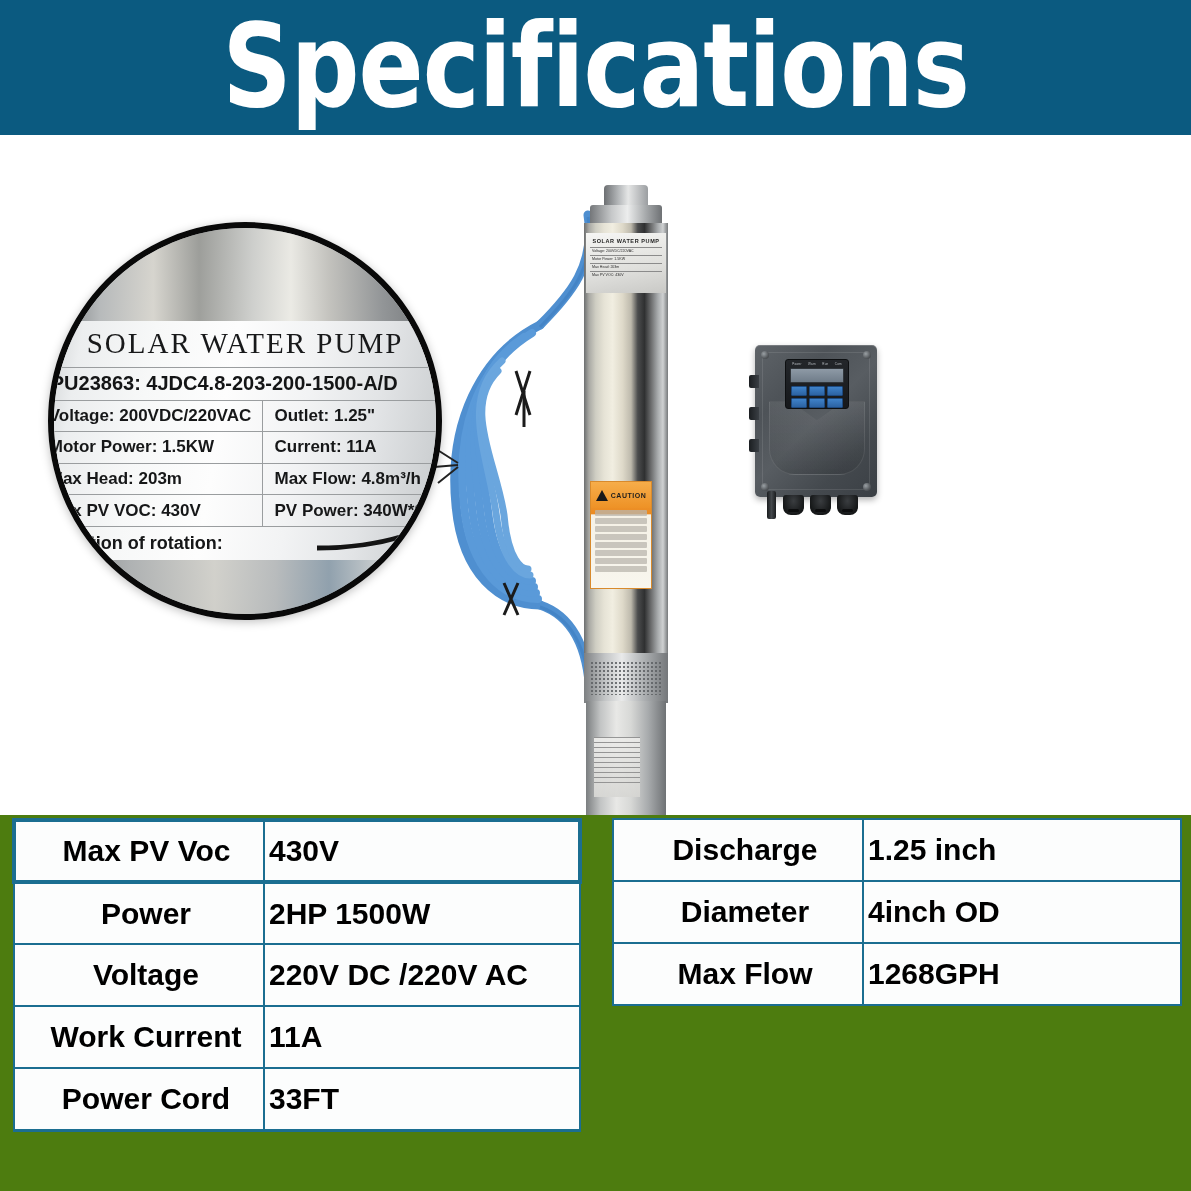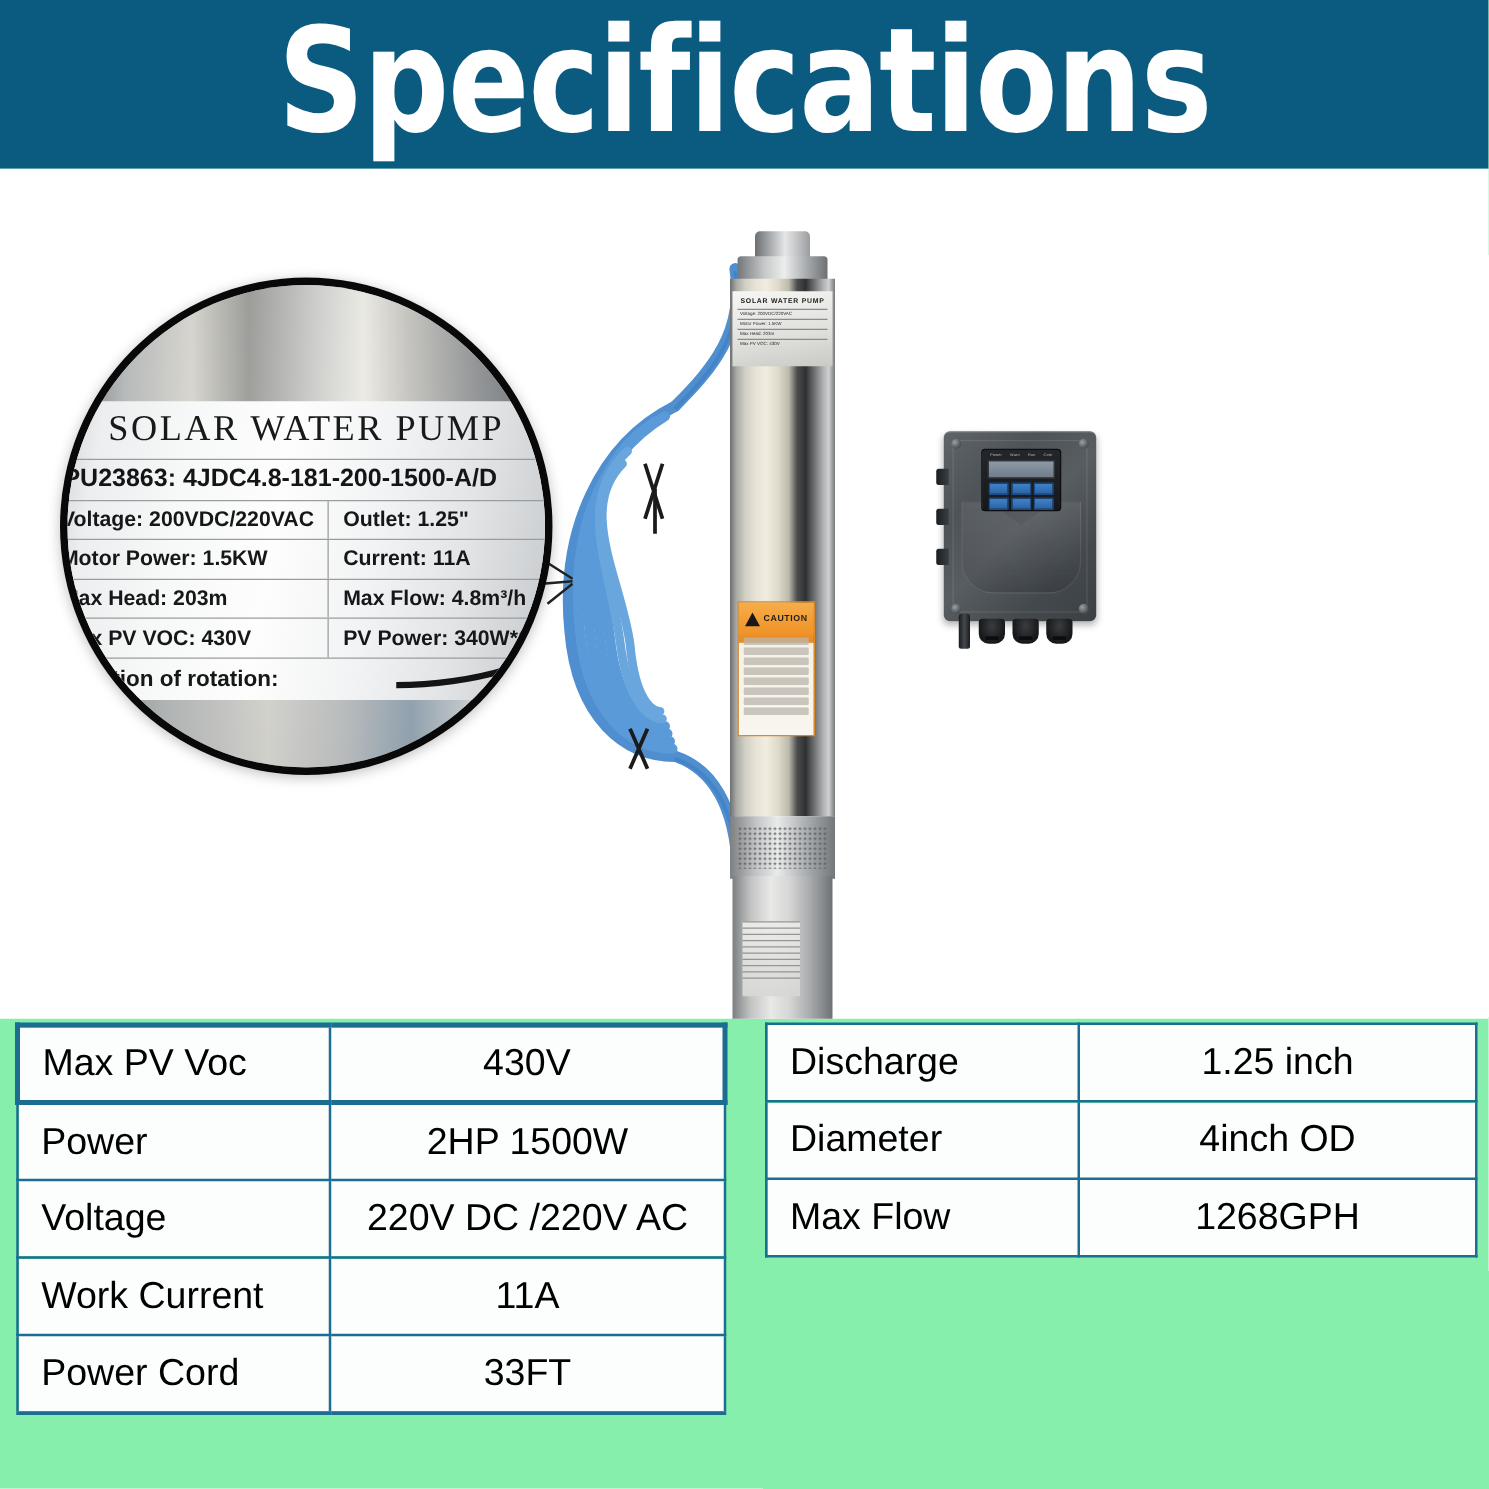--- a/index.html
+++ b/index.html
@@ -4,21 +4,21 @@
 <title>Specifications</title>
 <style>
   html,body{margin:0;padding:0;}
   body{
     width:1191px;height:1191px;
     background:#ffffff;
     font-family:"Liberation Sans", sans-serif;
     overflow:hidden;
     position:relative;
   }
-  #page{position:relative;width:1191px;height:1191px;overflow:hidden;background:#86efac;}
+  #page{position:relative;width:1191px;height:1191px;overflow:hidden;background:#4d7c0f;}
 
   
   .banner{
     position:absolute;left:0;top:0;width:1191px;height:135px;
     background:#0b5a80;
     display:flex;align-items:center;justify-content:center;
   }
   .banner-title{
     color:#ffffff;
     font-family:"Liberation Sans Narrow","DejaVu Sans Condensed","Liberation Sans",sans-serif;
@@ -258,27 +258,26 @@
     padding:0 4px;
     box-sizing:border-box;
     font-size:30px;
     color:#000;
     background:#fcfdfd;
     overflow:hidden;
     white-space:nowrap;
   }
   .spec-table td.k{
     width:250px;
-    font-weight:normal;
+    font-weight:bold;
     padding-left:18px;
-    text-align:left;
+    text-align:center;
   }
   .spec-table td.v{
-    text-align:center;
-    font-weight:normal;
+    font-weight:bold;
   }
   .spec-table tr.first td{border-top-width:4px;border-bottom-width:4px;}
   .spec-table tr.first td.k{border-left-width:4px;}
   .spec-table tr.first td.v{border-right-width:4px;}
   .spec-table tr.last td{border-bottom-width:3px;}
 </style>
 </head>
 <body>
 
 <div id="page">
@@ -289,21 +288,21 @@
 
   <div class="photo-area">
 
     <div class="magnifier">
       <div class="mag-inner">
         <div class="metal-top"></div>
         <div class="metal-bot"></div>
 
         <div class="plate">
           <div class="pl-title">SOLAR  WATER  PUMP</div>
-          <div class="pl-model">PU23863: 4JDC4.8-181-200-1500-A/D</div>
+          <div class="pl-model">PU23863: 4JDC4.8-203-200-1500-A/D</div>
 
           <div class="pl-grid">
             <div class="pl-line" style="top:0%">
               <div class="pl-cell">Voltage: 200VDC/220VAC</div>
               <div class="pl-cell r">Outlet: 1.25"</div>
             </div>
             <div class="pl-line" style="top:25%">
               <div class="pl-cell">Motor Power: 1.5KW</div>
               <div class="pl-cell r">Current: 11A</div>
             </div>

